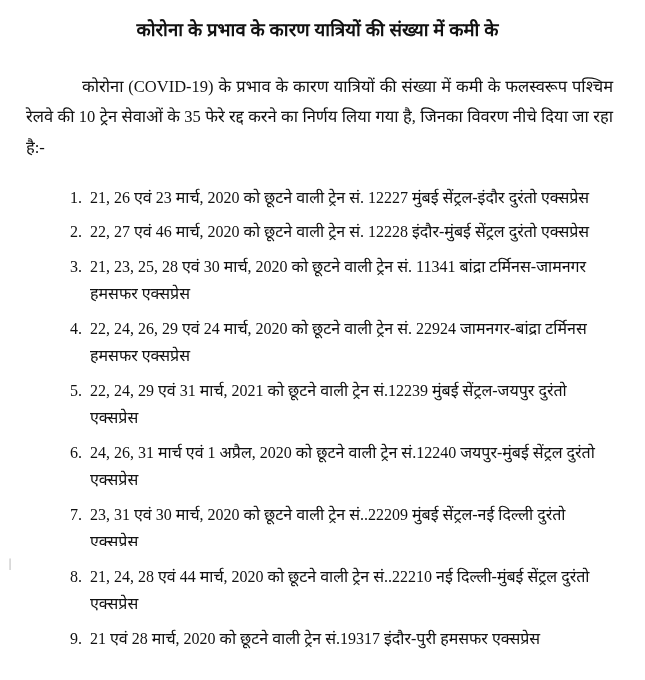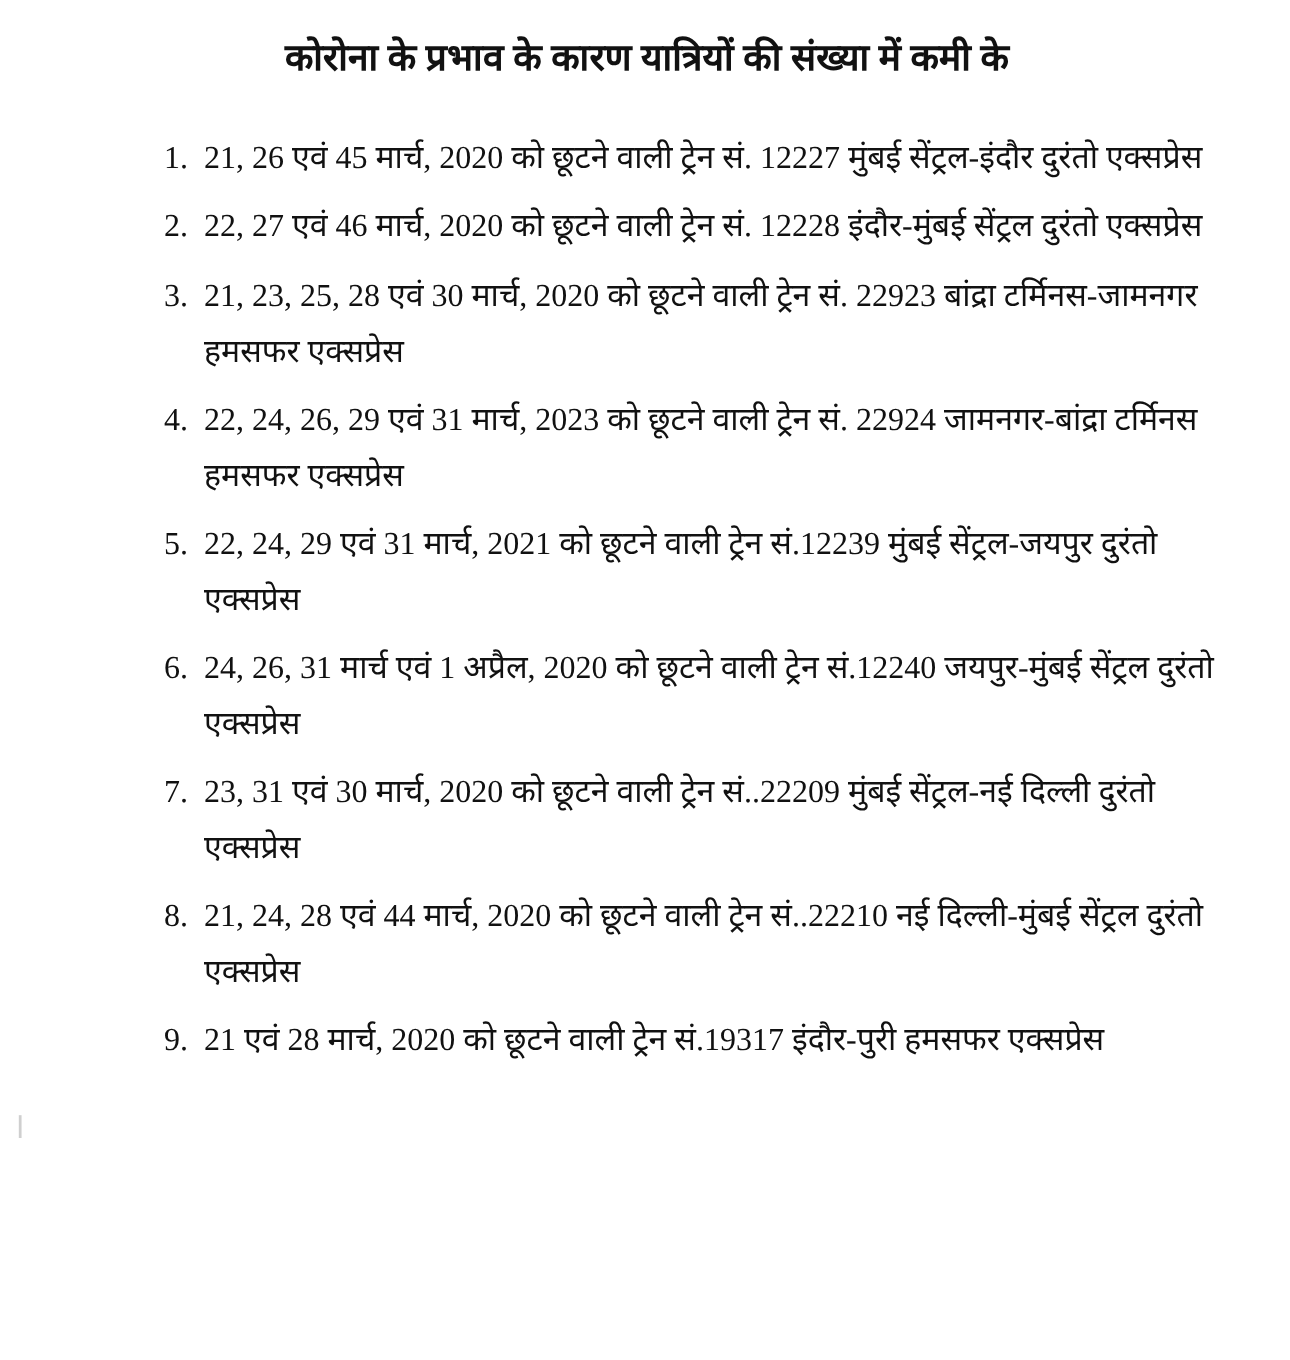--- a/index.html
+++ b/index.html
@@ -12,21 +12,21 @@
     background: #ffffff;
     font-family: "Liberation Serif", "DejaVu Serif", serif;
     color: #111111;
     overflow: hidden;
   }
   .page {
     position: relative;
     width: 645px;
     height: 552px;
     box-sizing: border-box;
-    padding: 10px 28px 0 30px;
+    padding: 10px 28px 0 18px;
   }
   .headline {
     text-align: center;
     font-weight: bold;
     font-size: 18.5px;
     line-height: 1.62;
     letter-spacing: 0.1px;
     margin: 6px 6px 0 6px;
   }
   .headline .hl-line {
@@ -85,37 +85,38 @@
 </style>
 </head>
 <body>
 
 <div class="page">
 
   <div class="headline">
     <span class="hl-line">कोरोना के प्रभाव के कारण यात्रियों की संख्या में कमी के</span>
   </div>
 
+  <p class="intro">कोरोना (COVID-19) के प्रभाव के कारण यात्रियों की संख्या में कमी के फलस्वरूप पश्चिम रेलवे की 10 ट्रेन सेवाओं के 35 फेरे रद्द करने का निर्णय लिया गया है, जिनका विवरण नीचे दिया जा रहा है:-</p>
 
   <ol class="train-list">
     <li>
       <span class="num">1.</span>
-      <span class="txt">21, 26 एवं 45 मार्च, 2020 को छूटने वाली ट्रेन सं. 12227 मुंबई सेंट्रल-इंदौर दुरंतो एक्सप्रेस</span>
+      <span class="txt">21, 26 एवं 23 मार्च, 2020 को छूटने वाली ट्रेन सं. 12227 मुंबई सेंट्रल-इंदौर दुरंतो एक्सप्रेस</span>
     </li>
     <li>
       <span class="num">2.</span>
       <span class="txt">22, 27 एवं 46 मार्च, 2020 को छूटने वाली ट्रेन सं. 12228 इंदौर-मुंबई सेंट्रल दुरंतो एक्सप्रेस</span>
     </li>
     <li>
       <span class="num">3.</span>
-      <span class="txt">21, 23, 25, 28 एवं 30 मार्च, 2020 को छूटने वाली ट्रेन सं. 22923 बांद्रा टर्मिनस-जामनगर हमसफर एक्सप्रेस</span>
+      <span class="txt">21, 23, 25, 28 एवं 30 मार्च, 2020 को छूटने वाली ट्रेन सं. 11341 बांद्रा टर्मिनस-जामनगर हमसफर एक्सप्रेस</span>
     </li>
     <li>
       <span class="num">4.</span>
-      <span class="txt">22, 24, 26, 29 एवं 31 मार्च, 2023 को छूटने वाली ट्रेन सं. 22924 जामनगर-बांद्रा टर्मिनस हमसफर एक्सप्रेस</span>
+      <span class="txt">22, 24, 26, 29 एवं 24 मार्च, 2020 को छूटने वाली ट्रेन सं. 22924 जामनगर-बांद्रा टर्मिनस हमसफर एक्सप्रेस</span>
     </li>
     <li>
       <span class="num">5.</span>
       <span class="txt">22, 24, 29 एवं 31 मार्च, 2021 को छूटने वाली ट्रेन सं.12239 मुंबई सेंट्रल-जयपुर दुरंतो एक्सप्रेस</span>
     </li>
     <li>
       <span class="num">6.</span>
       <span class="txt">24, 26, 31 मार्च एवं 1 अप्रैल, 2020 को छूटने वाली ट्रेन सं.12240 जयपुर-मुंबई सेंट्रल दुरंतो एक्सप्रेस</span>
     </li>
     <li>

